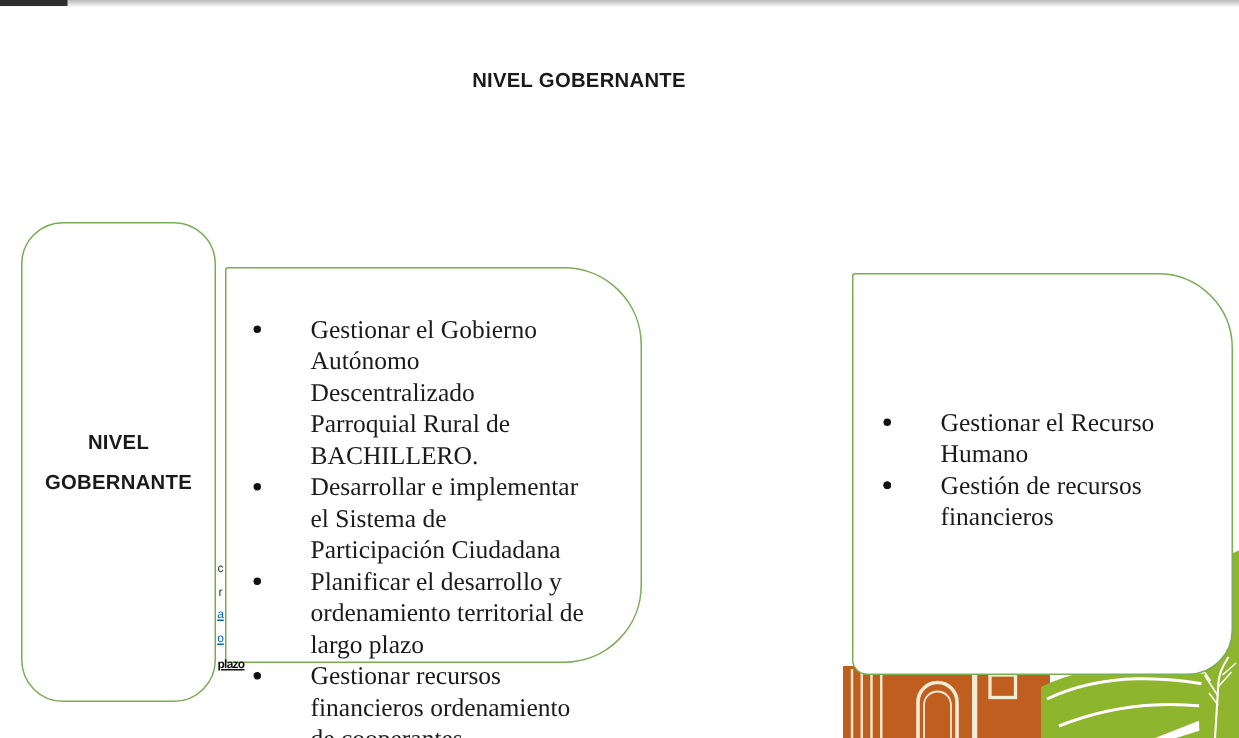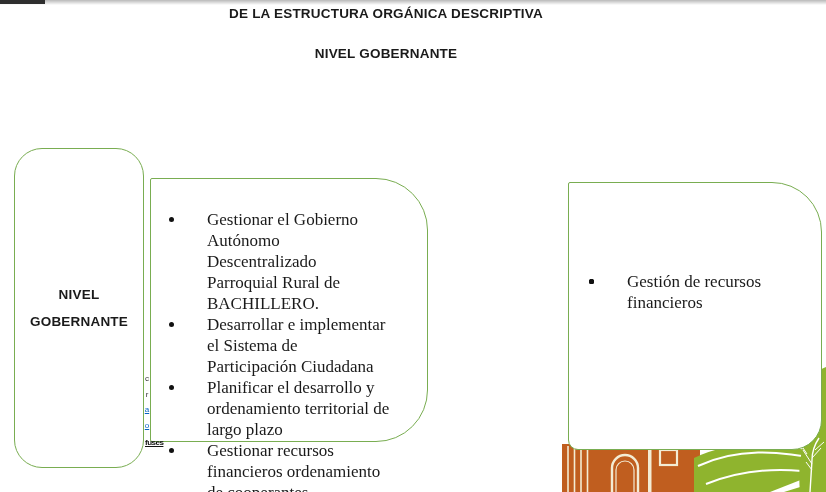--- a/index.html
+++ b/index.html
@@ -67,21 +67,20 @@
   .illustration{position:absolute;left:556px;top:360px;width:270px;height:132px;z-index:1;}
 </style>
 </head>
 <body>
 
 <div class="page">
 
   <div class="top-shadow"></div>
   <div class="top-dark"></div>
 
-  <div class="doc-title">DE LA ESTRUCTURA ORGÁNICA DESCRIPTIVA</div>
   <div class="doc-subtitle">NIVEL GOBERNANTE</div>
 
   <svg class="illustration" viewBox="0 0 270 132" xmlns="http://www.w3.org/2000/svg">
 
     <g>
       <rect x="6" y="84" width="138" height="48" fill="#C05E1F"></rect>
       <line x1="12" y1="86" x2="12" y2="132" stroke="#F3ECD4" stroke-width="1.6"></line>
       <line x1="18.5" y1="86" x2="18.5" y2="132" stroke="#F3ECD4" stroke-width="1.6"></line>
       <line x1="25" y1="86" x2="25" y2="132" stroke="#F3ECD4" stroke-width="1.6"></line>
       <line x1="31.5" y1="86" x2="31.5" y2="132" stroke="#F3ECD4" stroke-width="1.6"></line>
@@ -136,32 +135,33 @@
         <span>Gestionar recursos financieros ordenamiento de cooperantes</span>
       </li>
     </ul>
   </div>
 
 
   <div class="func-box func-box-2">
     <ul class="func-list">
       <li class="func-item">
         <span class="dot"></span>
+        <span>Gestionar el Recurso Humano</span>
       </li>
       <li class="func-item">
         <span class="dot"></span>
       </li>
       <li class="func-item">
         <span class="dot"></span>
         <span>Gestión de recursos financieros</span>
       </li>
     </ul>
   </div>
 
   <div class="edge-letters">
     <span>c</span>
     <span>r</span>
     <span class="lnk">a</span>
     <span class="lnk">o</span>
   </div>
-  <div class="footnote">fuses</div>
+  <div class="footnote">plazo</div>
 
 </div>
 
 </body></html>

